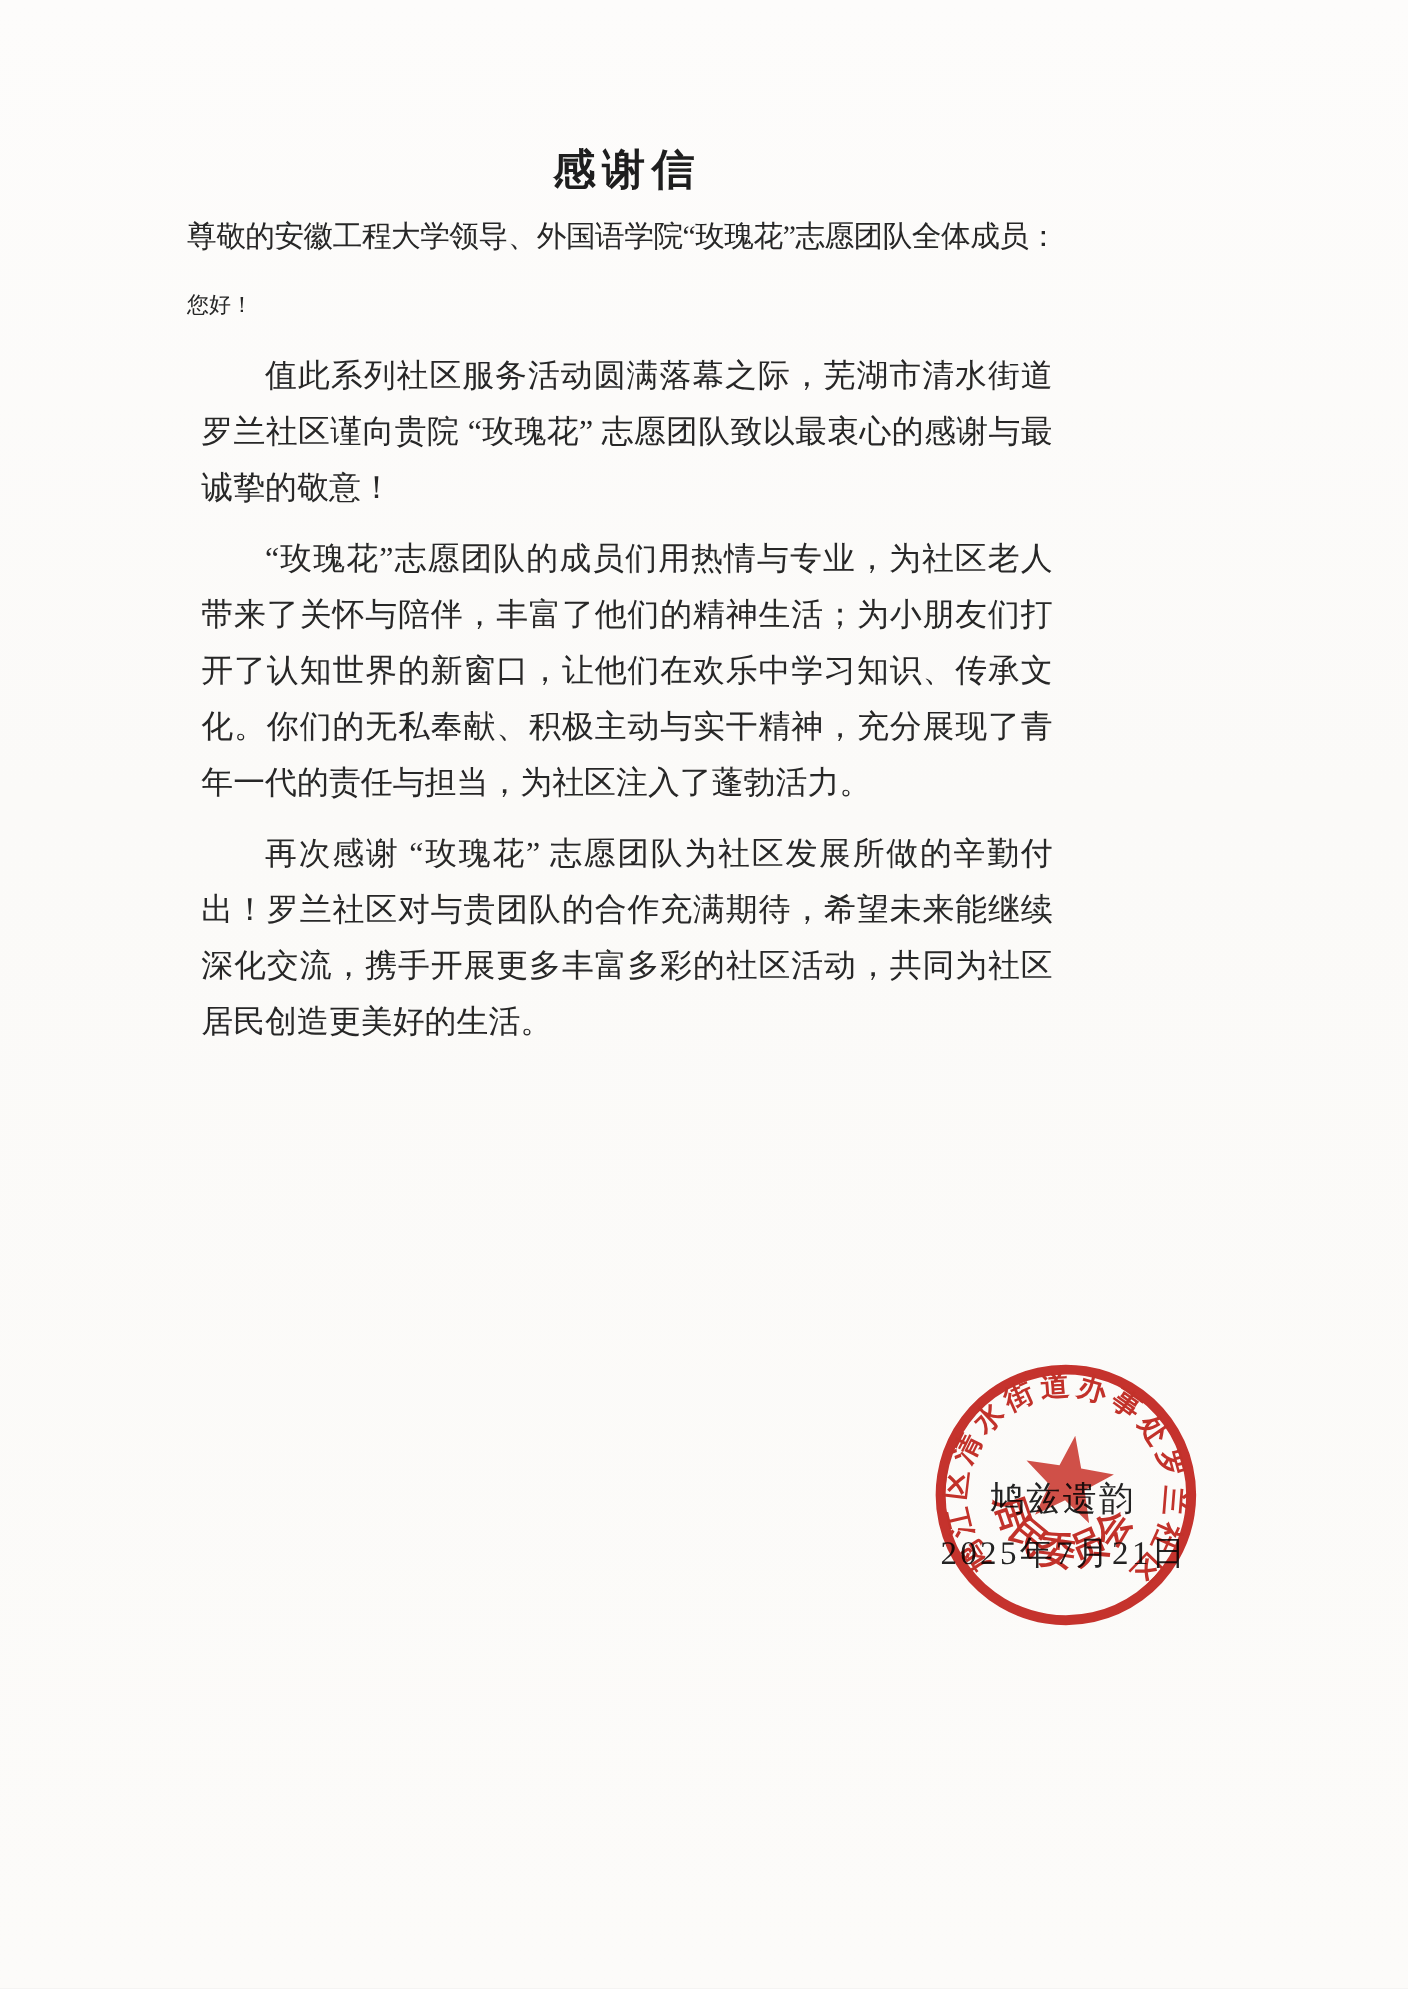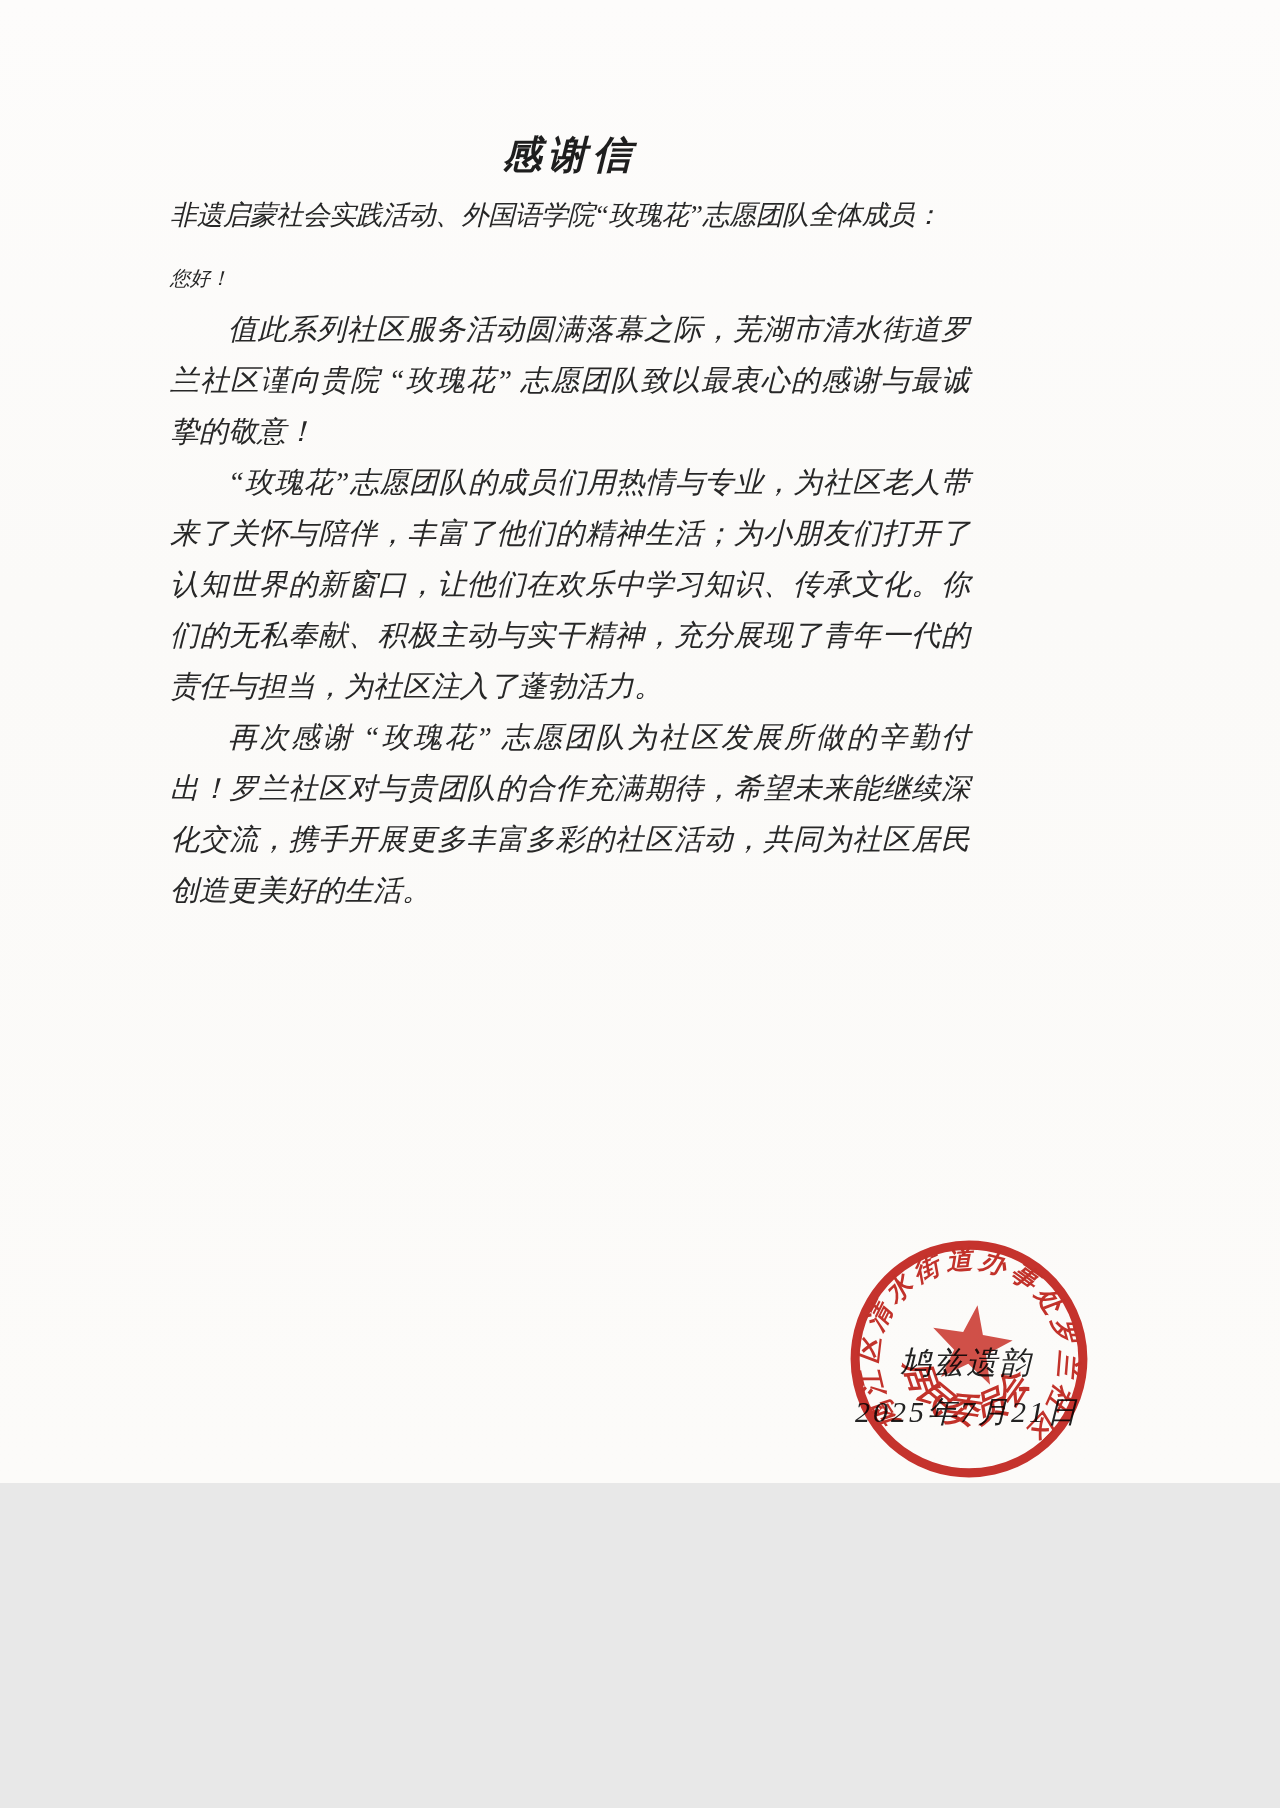--- a/index.html
+++ b/index.html
@@ -1,25 +1,24 @@
 <!DOCTYPE html>
 <html><head>
 <meta charset="utf-8">
 <style>
   html,body{margin:0;padding:0;background:#e8e8e8;}
   .page{
     position:relative;
-    width:1280px;height:1483px;
+    width:1280px;height:1808px;
     margin:0 auto;
     background:
       linear-gradient(180deg, #fdfcfb 0%, #fbfaf8 40%, #fcfbf9 100%);
     overflow:hidden;
     font-family:"Liberation Serif","DejaVu Serif",serif;
     color:#272727;
-    font-style:italic;
   }
   .content{
     position:absolute;
     left:170px; top:128px;
     width:800px;
   }
   .title{
     margin:0 0 8px 0;
     text-align:center;
     font-size:39px;
@@ -34,21 +33,21 @@
     line-height:51px;
     letter-spacing:-0.5px;
     white-space:nowrap;
   }
   .greeting{
     margin:0;
     font-size:20px;
     line-height:51px;
   }
   .para{
-    margin:0;
+    margin:13px;
     font-size:29px;
     line-height:51px;
     text-align:justify;
     text-indent:2em;
   }
   .signature{
     position:absolute;
     left:900px; top:1342px;
     font-size:31px;
     letter-spacing:2px;
@@ -92,21 +91,21 @@
     fill:#c02019;
   }
 </style>
 </head>
 <body>
 
 <div class="page">
 
   <div class="content">
     <h1 class="title">感谢信</h1>
-    <p class="salutation">非遗启蒙社会实践活动、外国语学院“玫瑰花”志愿团队全体成员：</p>
+    <p class="salutation">尊敬的安徽工程大学领导、外国语学院“玫瑰花”志愿团队全体成员：</p>
     <p class="greeting">您好！</p>
     <p class="para">值此系列社区服务活动圆满落幕之际，芜湖市清水街道罗兰社区谨向贵院 “玫瑰花” 志愿团队致以最衷心的感谢与最诚挚的敬意！</p>
     <p class="para">“玫瑰花”志愿团队的成员们用热情与专业，为社区老人带来了关怀与陪伴，丰富了他们的精神生活；为小朋友们打开了认知世界的新窗口，让他们在欢乐中学习知识、传承文化。你们的无私奉献、积极主动与实干精神，充分展现了青年一代的责任与担当，为社区注入了蓬勃活力。</p>
     <p class="para">再次感谢 “玫瑰花” 志愿团队为社区发展所做的辛勤付出！罗兰社区对与贵团队的合作充满期待，希望未来能继续深化交流，携手开展更多丰富多彩的社区活动，共同为社区居民创造更美好的生活。</p>
   </div>
 
   <div class="signature">鸠兹遗韵</div>
   <div class="date">2025年7月21日</div>
 
   <svg class="seal" viewBox="0 0 260 260" xmlns="http://www.w3.org/2000/svg">

